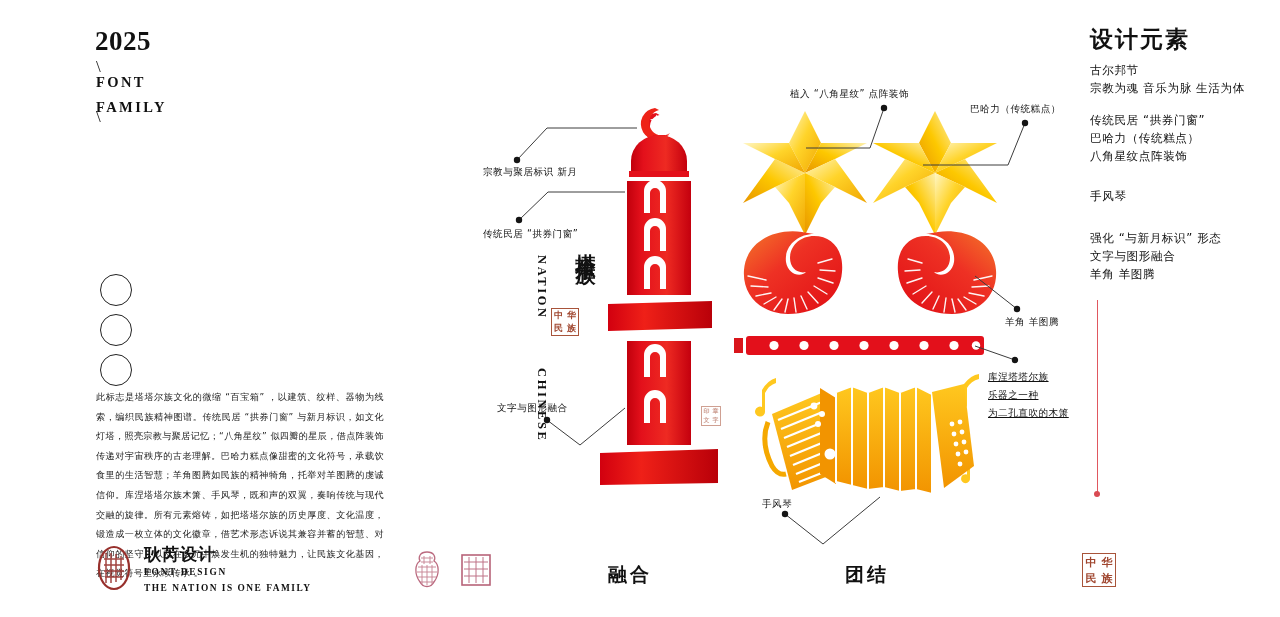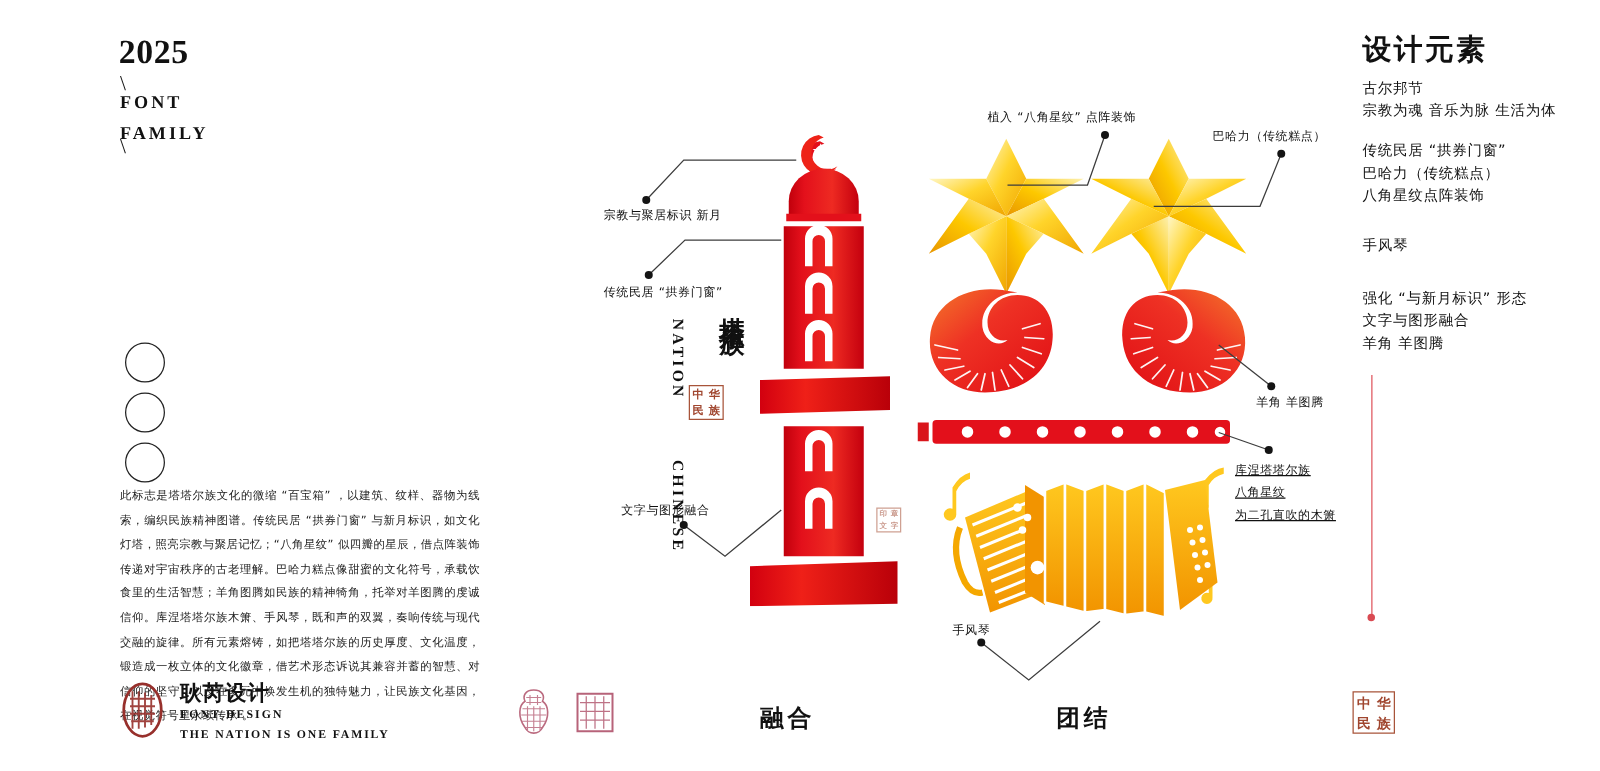--- a/index.html
+++ b/index.html
@@ -401,19 +401,19 @@
 </svg>
 
 <div class="abs anno" style="left:483px;top:166px;text-align:center;">宗教与聚居标识 新月</div>
 <div class="abs anno" style="left:483px;top:228px;">传统民居 “拱券门窗”</div>
 <div class="abs anno" style="left:497px;top:402px;">文字与图形融合</div>
 <div class="abs anno" style="left:790px;top:88px;">植入 “八角星纹” 点阵装饰</div>
 <div class="abs anno" style="left:970px;top:103px;">巴哈力（传统糕点）</div>
 <div class="abs anno" style="left:1005px;top:316px;">羊角 羊图腾</div>
 <div class="abs anno-ml" style="left:988px;top:368px;text-decoration:underline;">
   <div>库涅塔塔尔族</div>
-  <div>八角星纹</div>
+  <div>乐器之一种</div>
   <div>为二孔直吹的木箫</div>
 </div>
 <div class="abs anno" style="left:762px;top:498px;">手风琴</div>
 
 <div class="abs" id="kw1">融合</div>
 <div class="abs" id="kw2">团结</div>
 
 </body></html>

